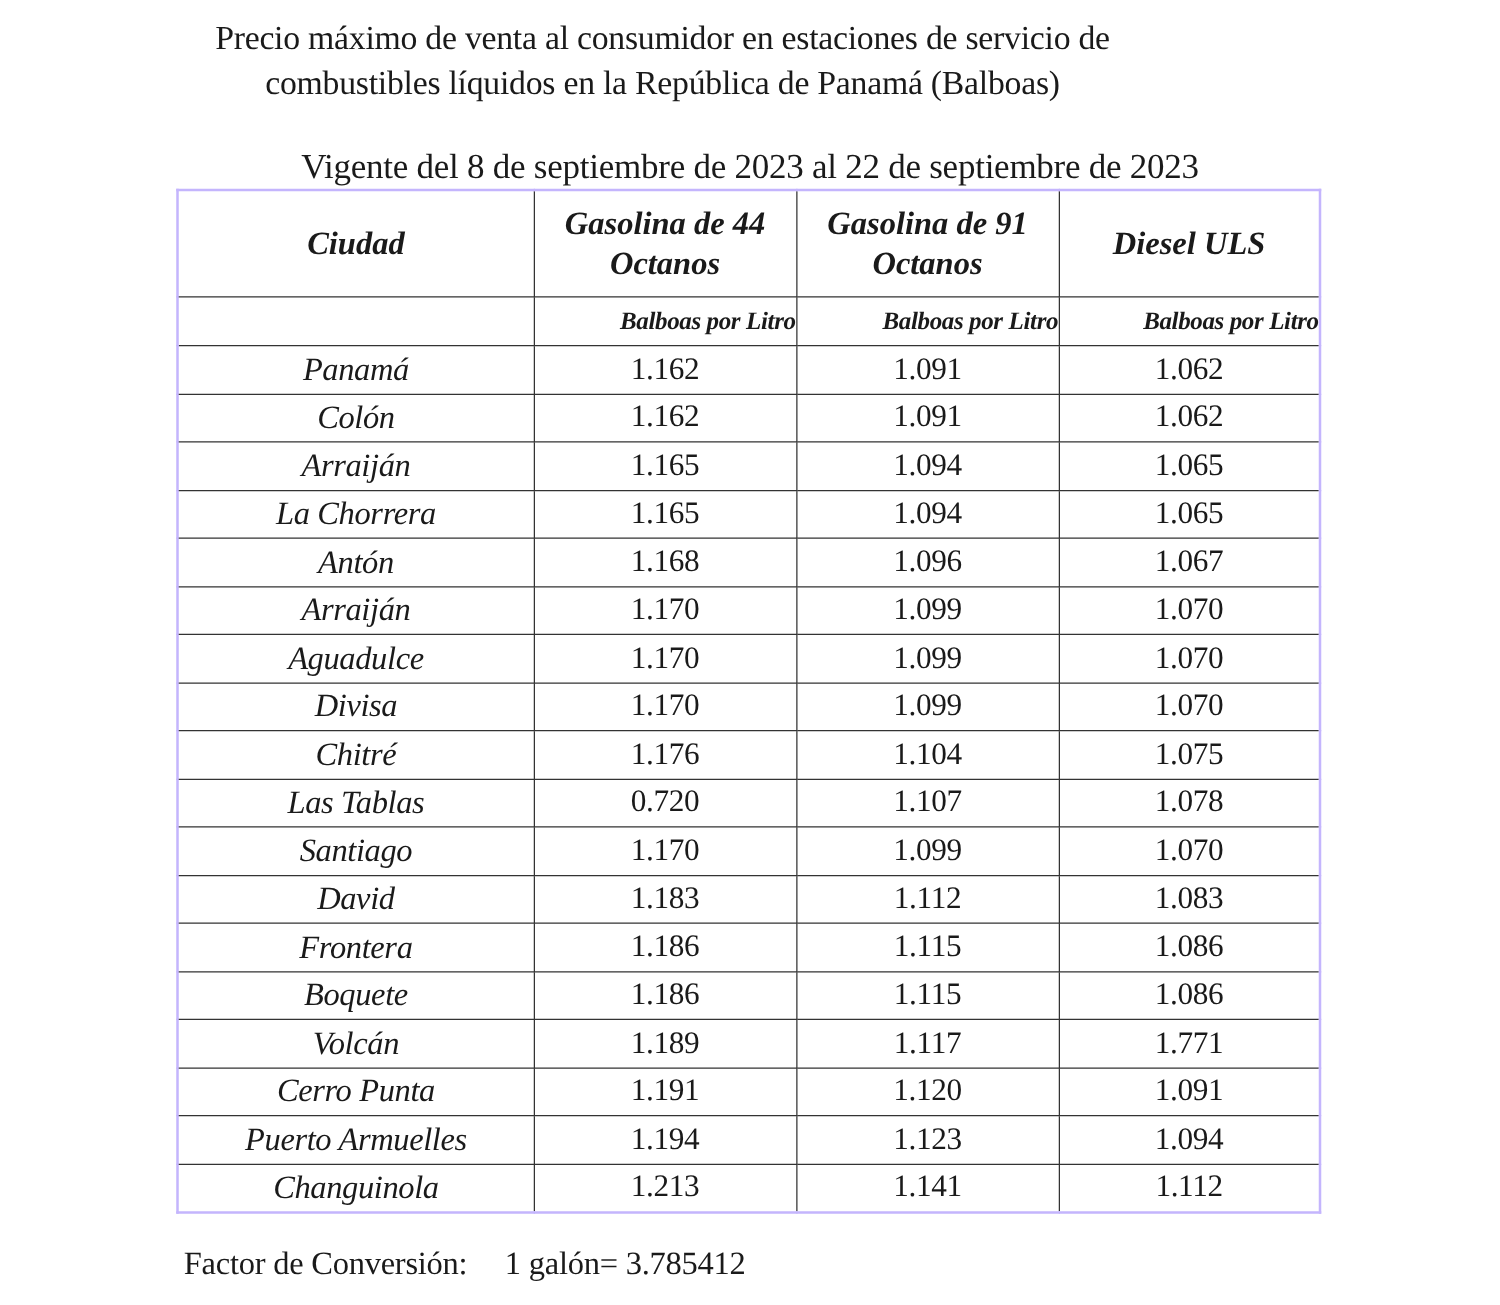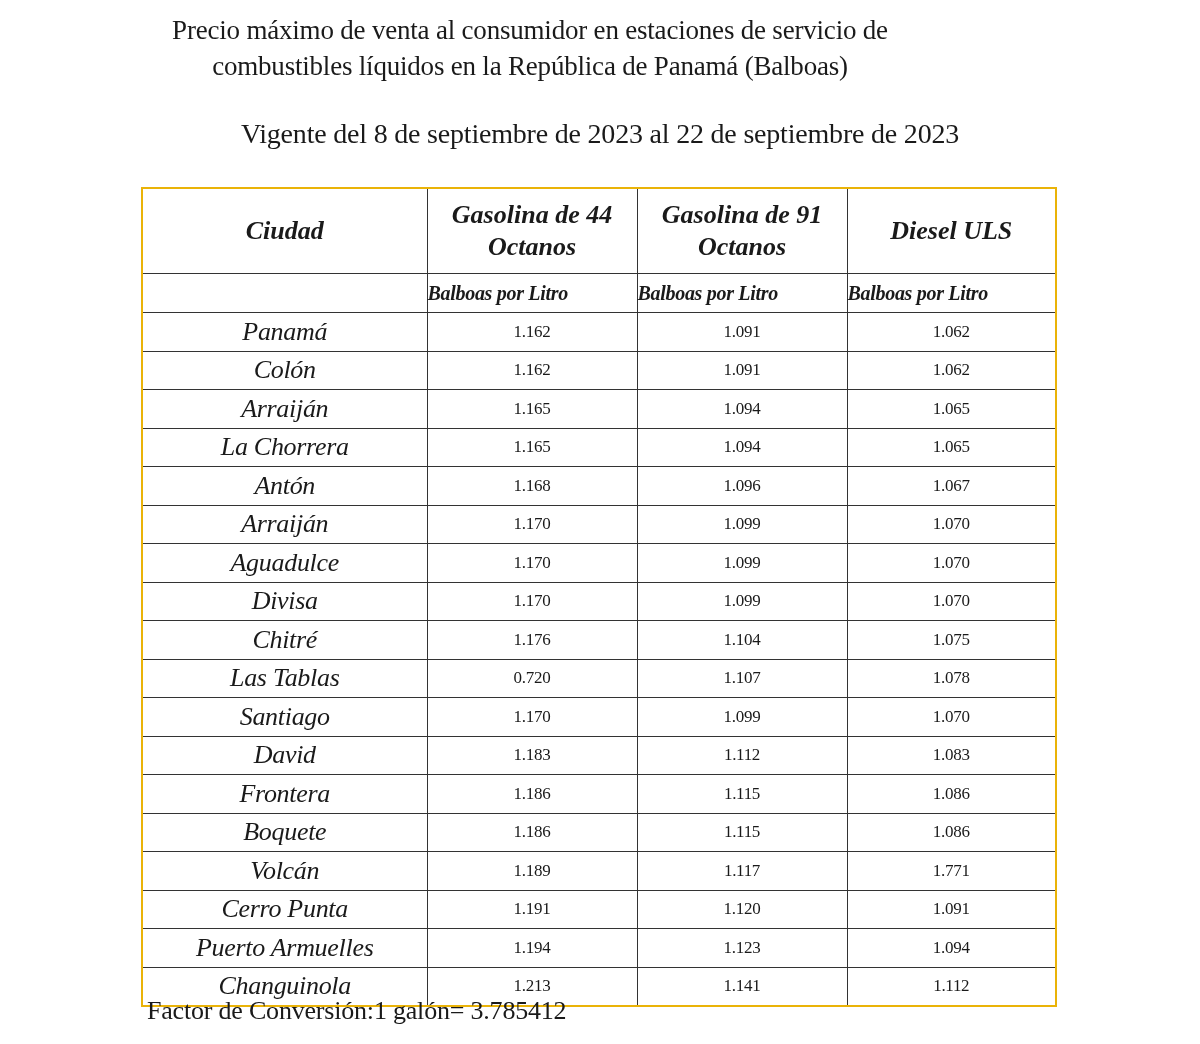--- a/index.html
+++ b/index.html
@@ -34,23 +34,22 @@
       font-size: 28px;
       line-height: 34px;
       letter-spacing: -0.2px;
     }
     table.prices {
       position: absolute;
       left: 141px;
       top: 151px;
       width: 914px;
       border-collapse: collapse;
-      border: 2px solid #eab308;
+      border: 2px solid #c4b5fd;
       table-layout: fixed;
-      margin-top: 36px;
     }
     table.prices td, table.prices th {
       border: 1.6px solid #333;
       padding: 0;
     }
     col.c-city { width: 285px; }
     col.c-g95 { width: 210px; }
     col.c-g91 { width: 210px; }
     col.c-dsl { width: 209px; }
     th.h-main {
@@ -60,50 +59,51 @@
       font-size: 26px;
       line-height: 32px;
       text-align: center;
       vertical-align: middle;
     }
     th.h-unit {
       height: 38px;
       font-style: italic;
       font-weight: bold;
       font-size: 20px;
-      text-align: left;
+      text-align: right;
       vertical-align: middle;
       letter-spacing: -0.3px;
     }
     td.city {
       height: 37.5px;
       font-size: 26px;
       text-align: center;
       padding-left: 7px;
       vertical-align: middle;
       letter-spacing: -0.3px;
       font-style: italic;
     }
     td.val {
       height: 37.5px;
-      font-size: 17px;
+      font-size: 25px;
       text-align: center;
       vertical-align: middle;
       letter-spacing: -0.3px;
     }
     .footer {
       position: absolute;
       left: 147px;
       top: 994px;
       font-size: 26px;
       line-height: 34px;
       letter-spacing: -0.2px;
       white-space: pre;
     }
     .footer .value {
+      margin-left: 30px;
     }
   </style>
 </head>
 <body>
 
 <div class="title">
   <div>Precio máximo de venta al consumidor en estaciones de servicio de</div>
   <div>combustibles líquidos en la República de Panamá (Balboas)</div>
 </div>
 

